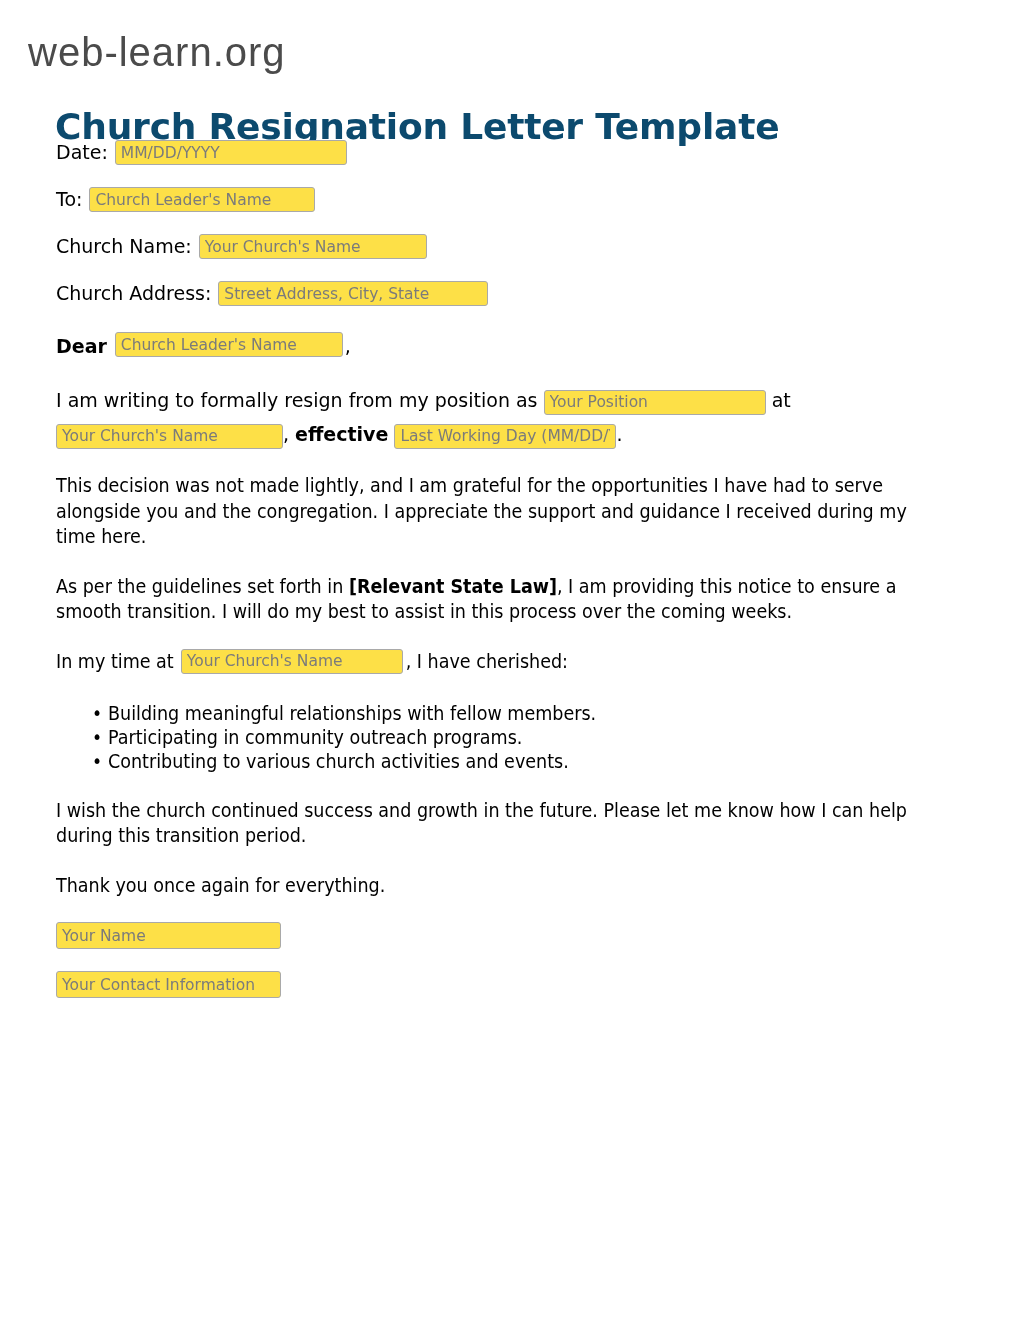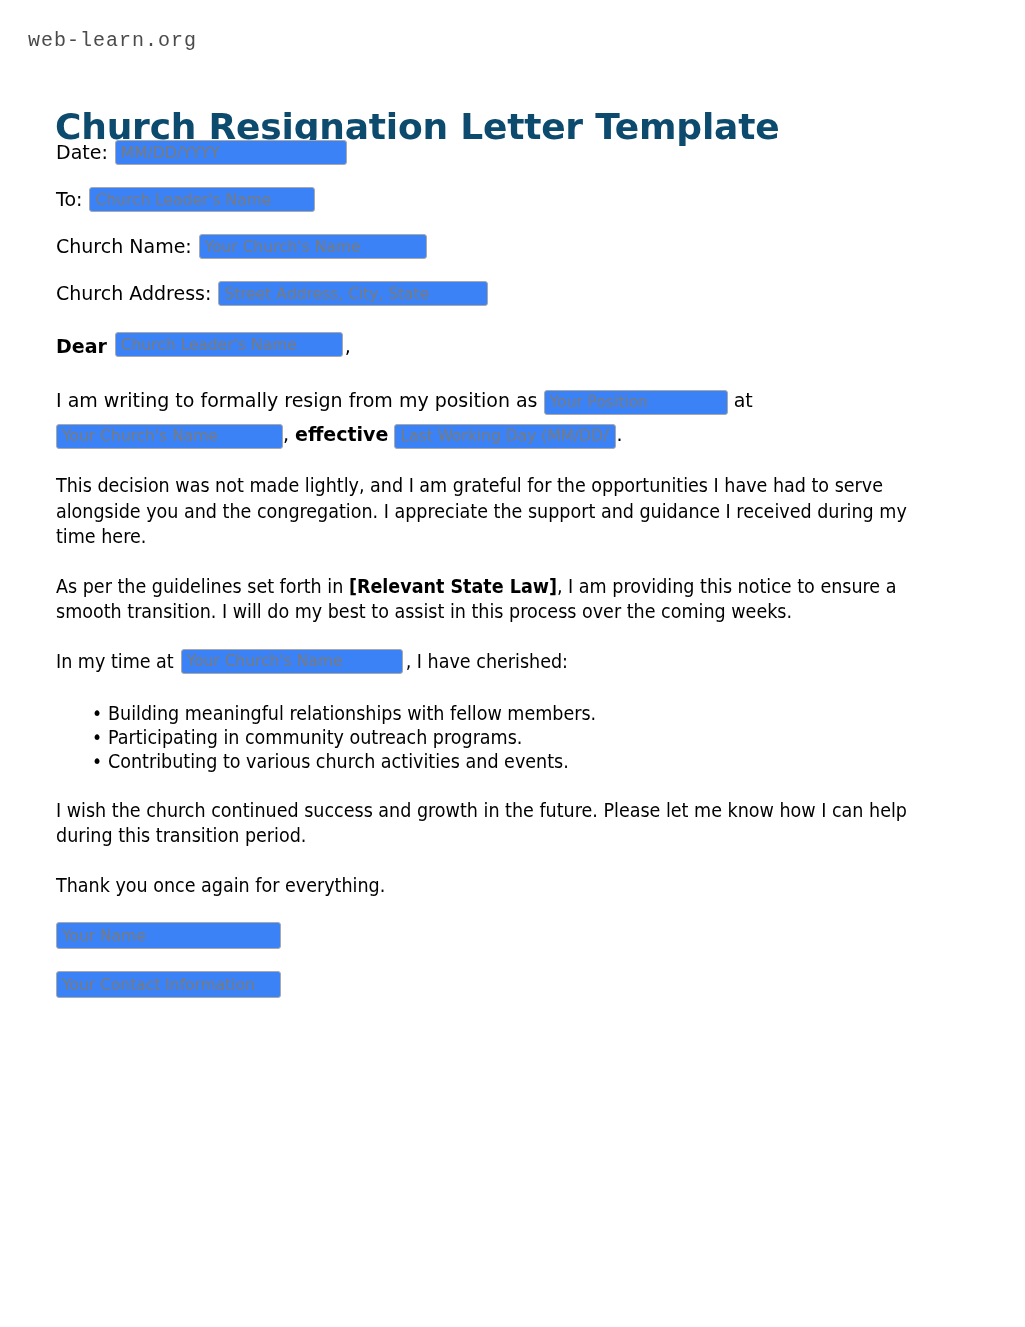--- a/index.html
+++ b/index.html
@@ -23,22 +23,22 @@
     width: 1025px;
     height: 1327px;
     padding: 0;
   }
 
   
   .watermark {
     position: absolute;
     left: 28px;
     top: 30px;
-    font-family: Liberation Mono, monospace;
-    font-size: 20px;
+    font-family: Liberation Sans, sans-serif;
+    font-size: 40px;
     letter-spacing: 1px;
     color: #4b4b4b;
     white-space: nowrap;
     line-height: 1.1;
   }
   .doc-title {
     position: absolute;
     left: 55px;
     top: 82px;
     font-family: "DejaVu Sans", sans-serif;
@@ -56,38 +56,38 @@
     left: 56px;
     top: 140px;
     width: 905px;
   }
 
   
   .fld {
     font-family: "DejaVu Sans", sans-serif;
     font-size: 15.5px;
     color: #1a1a1a;
-    background: #3b82f6;
+    background: #fde047;
     border: 1px solid #a9a9a9;
     border-radius: 3px;
     padding: 2px 5px;
     height: 25px;
     line-height: 19px;
     vertical-align: baseline;
     outline: none;
   }
   .fld::placeholder { color: #7b7b7b; opacity: 1; }
   .fld:-ms-input-placeholder { color: #7b7b7b; }
 
   .w-date     { width: 232px; }
   .w-leader   { width: 226px; }
   .w-church   { width: 228px; }
   .w-address  { width: 270px; }
   .w-dear     { width: 228px; }
-  .w-position { width: 184px; }
+  .w-position { width: 222px; }
   .w-church2  { width: 227px; }
   .w-lastday  { width: 222px; }
   .w-church3  { width: 222px; }
   .w-name     { width: 225px; }
   .w-contact  { width: 225px; }
 
   
   .field-row {
     display: flex;
     align-items: center;

